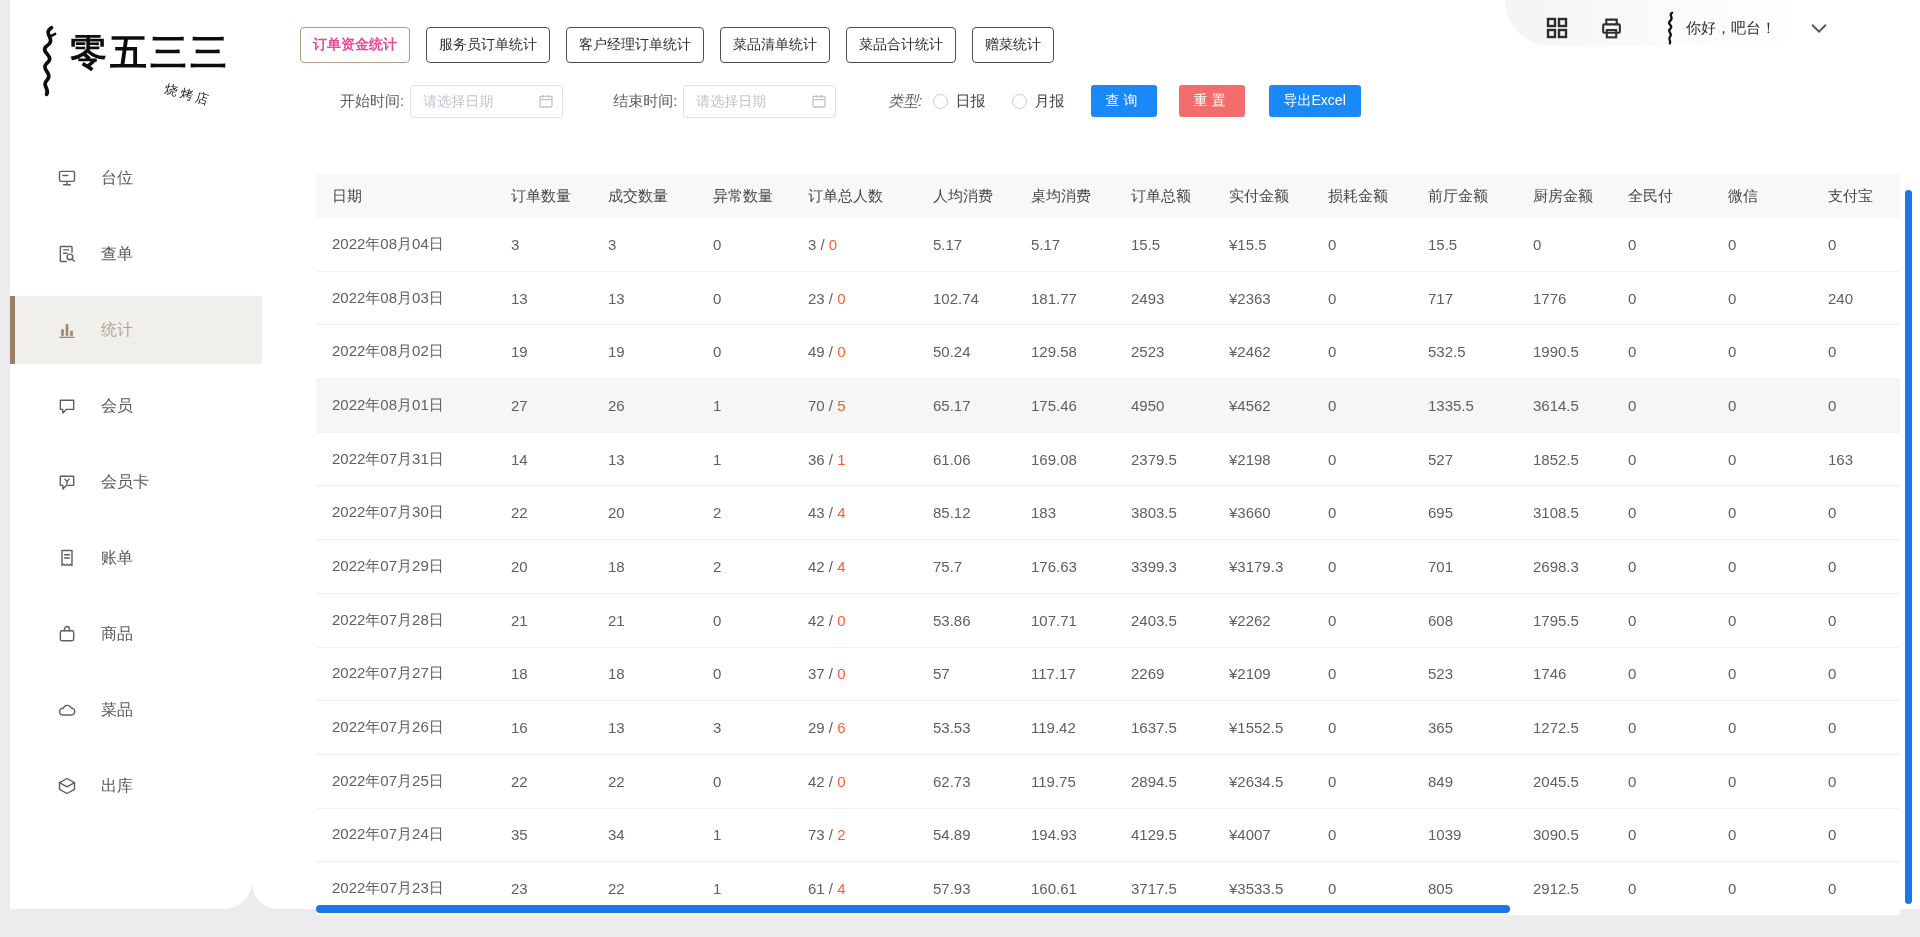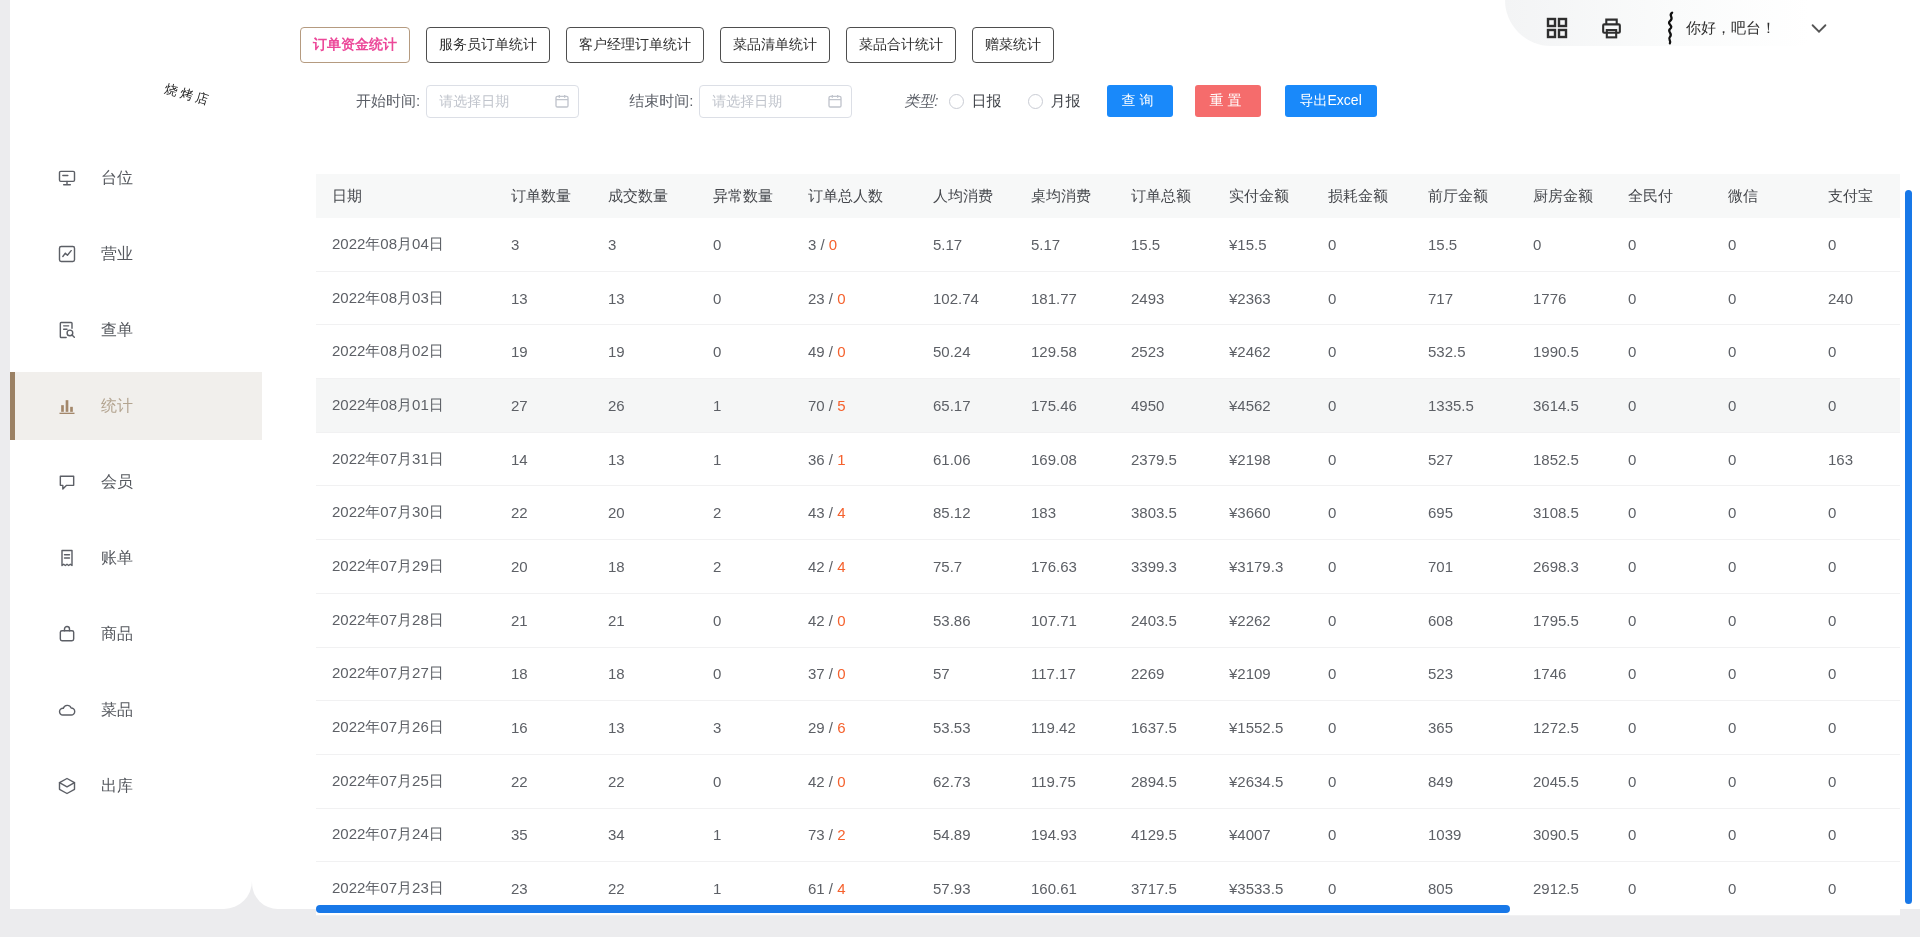--- a/index.html
+++ b/index.html
@@ -37,21 +37,21 @@
   
   .header-right{position:absolute;left:1545px;top:10px;height:36px;display:flex;align-items:center;}
   .hicon{display:inline-flex;color:#2e2e2e;cursor:pointer;}
   .hicon.grid{margin-right:30px;}
   .hicon.printer{margin-right:38px;}
   .mini-mark{display:inline-flex;color:#101010;margin-right:6px;}
   .greeting{font-size:15px;color:#2f2f2f;margin-right:32px;white-space:nowrap;}
   .hicon.chevron{color:#555;}
 
   
-  .filter-row{position:absolute;left:356px;top:84px;height:34px;display:flex;align-items:center;}
+  .filter-row{position:absolute;left:340px;top:84px;height:34px;display:flex;align-items:center;}
   .f-label{font-size:15px;color:#5a5e66;white-space:nowrap;}
   .input-wrap{position:relative;margin-left:6px;}
   .date-input{width:153px;height:33px;box-sizing:border-box;border:1px solid #dcdfe6;border-radius:4px;
     padding:0 30px 0 12px;font-size:14px;color:#606266;outline:none;background:#fff;font-family:inherit;}
   .date-input::placeholder{color:#c0c4cc;}
   .cal-icon{position:absolute;right:9px;top:8px;width:16px;height:16px;color:#c0c4cc;pointer-events:none;}
   .ml50{margin-left:50px;} .ml52{margin-left:52px;font-style:italic;}
   .radio{display:flex;align-items:center;gap:8px;margin-left:10px;cursor:pointer;}
   .radio + .radio{margin-left:26px;}
   .radio-circle{width:15px;height:15px;border:1px solid #c9ccd4;border-radius:50%;background:#fff;box-sizing:border-box;}
@@ -78,40 +78,40 @@
 </style>
 </head>
 <body>
 
 <div class="page">
   <div class="main-bg"></div>
   <div class="decor-curve"></div>
 
   <div class="sidebar">
     <div class="logo">
+      <div class="logo-inner">
+        <span>
+          <svg width="26" height="74" viewBox="0 0 20 60" fill="none" stroke="#0d0d0d" stroke-width="3" stroke-linecap="round">
+            <path d="M12 3 C4 8 17 12 8 18 C2 23 16 26 8 32 C3 37 14 40 8 46 C4 50 11 53 8 57"></path>
+            <path d="M15 8 c-2 1 -3 2 -5 2" stroke-width="2"></path>
+          </svg>
+        </span>
+        <span class="logo-title">零五三三</span>
+      </div>
       <span class="logo-sub">烧烤店</span>
     </div>
     <div class="menu" id="menu">
         <div class="menu-item">
           <span class="mi-icon">
             <svg width="20" height="20" viewBox="0 0 24 24" fill="none" stroke="currentColor" stroke-width="1.7" stroke-linecap="round" stroke-linejoin="round">
               <rect x="3" y="4" width="18" height="12" rx="1.5"></rect>
               <path d="M8 20h8M12 16v4M7 9h6"></path>
             </svg>
           </span>
           <span>台位</span>
-        </div>
-        <div class="menu-item">
-          <span class="mi-icon">
-            <svg width="20" height="20" viewBox="0 0 24 24" fill="none" stroke="currentColor" stroke-width="1.7" stroke-linecap="round" stroke-linejoin="round">
-              <rect x="3" y="3" width="18" height="18" rx="2"></rect>
-              <path d="M7 15l3-4 2.5 2.5L17 8"></path>
-            </svg>
-          </span>
-          <span>营业</span>
         </div>
         <div class="menu-item">
           <span class="mi-icon">
             <svg width="20" height="20" viewBox="0 0 24 24" fill="none" stroke="currentColor" stroke-width="1.7" stroke-linecap="round" stroke-linejoin="round">
               <path d="M18 10V4a1 1 0 0 0-1-1H5a1 1 0 0 0-1 1v16a1 1 0 0 0 1 1h6"></path>
               <path d="M8 7h6M8 11h4"></path>
               <circle cx="15.5" cy="15.5" r="3.4"></circle>
               <path d="M18 18l2.8 2.8"></path>
             </svg>
           </span>
@@ -128,20 +128,29 @@
           </span>
           <span>统计</span>
         </div>
         <div class="menu-item">
           <span class="mi-icon">
             <svg width="20" height="20" viewBox="0 0 24 24" fill="none" stroke="currentColor" stroke-width="1.7" stroke-linecap="round" stroke-linejoin="round">
               <path d="M4 5h16v11h-8.5L7 20.5V16H4z"></path>
             </svg>
           </span>
           <span>会员</span>
+        </div>
+        <div class="menu-item">
+          <span class="mi-icon">
+            <svg width="20" height="20" viewBox="0 0 24 24" fill="none" stroke="currentColor" stroke-width="1.7" stroke-linecap="round" stroke-linejoin="round">
+              <path d="M4 5h16v11h-8.5L7 20.5V16H4z"></path>
+              <path d="M9.5 8.5l2.5 3 2.5-3M12 11.5v3"></path>
+            </svg>
+          </span>
+          <span>会员卡</span>
         </div>
         <div class="menu-item">
           <span class="mi-icon">
             <svg width="20" height="20" viewBox="0 0 24 24" fill="none" stroke="currentColor" stroke-width="1.7" stroke-linecap="round" stroke-linejoin="round">
               <path d="M6 3h12v18l-2-1.5L14 21l-2-1.5L10 21l-2-1.5L6 21z"></path>
               <path d="M9 8h6M9 12h6"></path>
             </svg>
           </span>
           <span>账单</span>
         </div>

